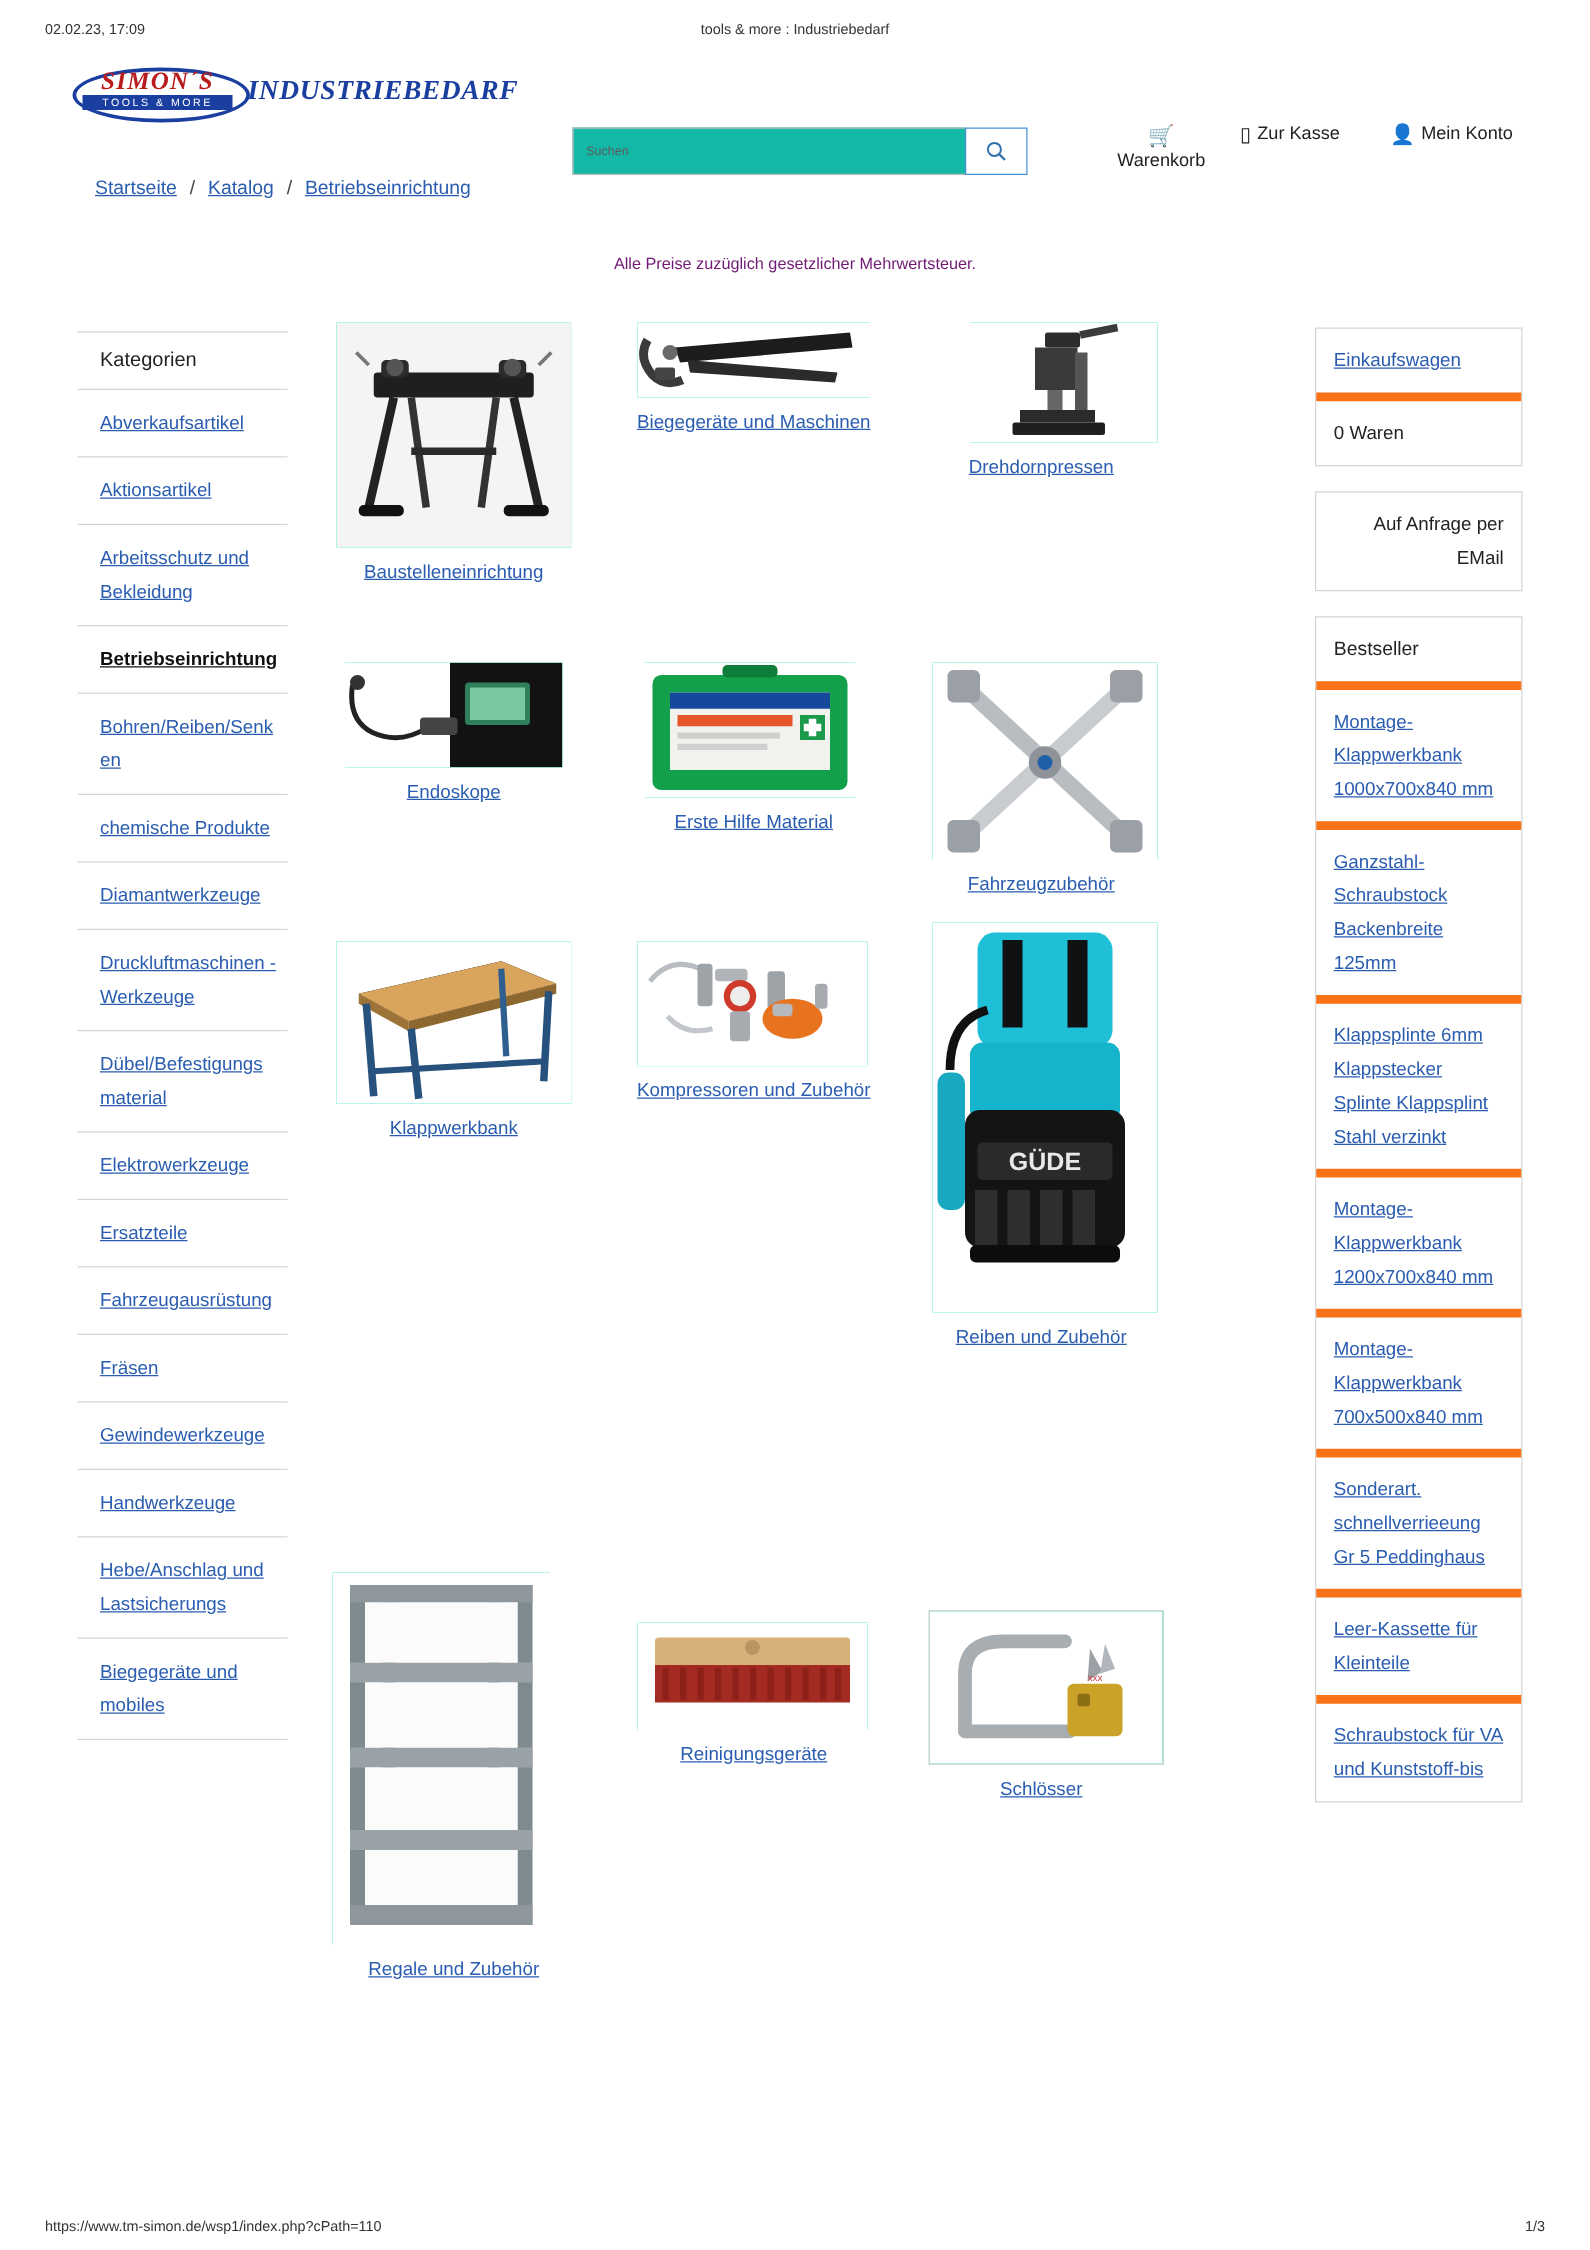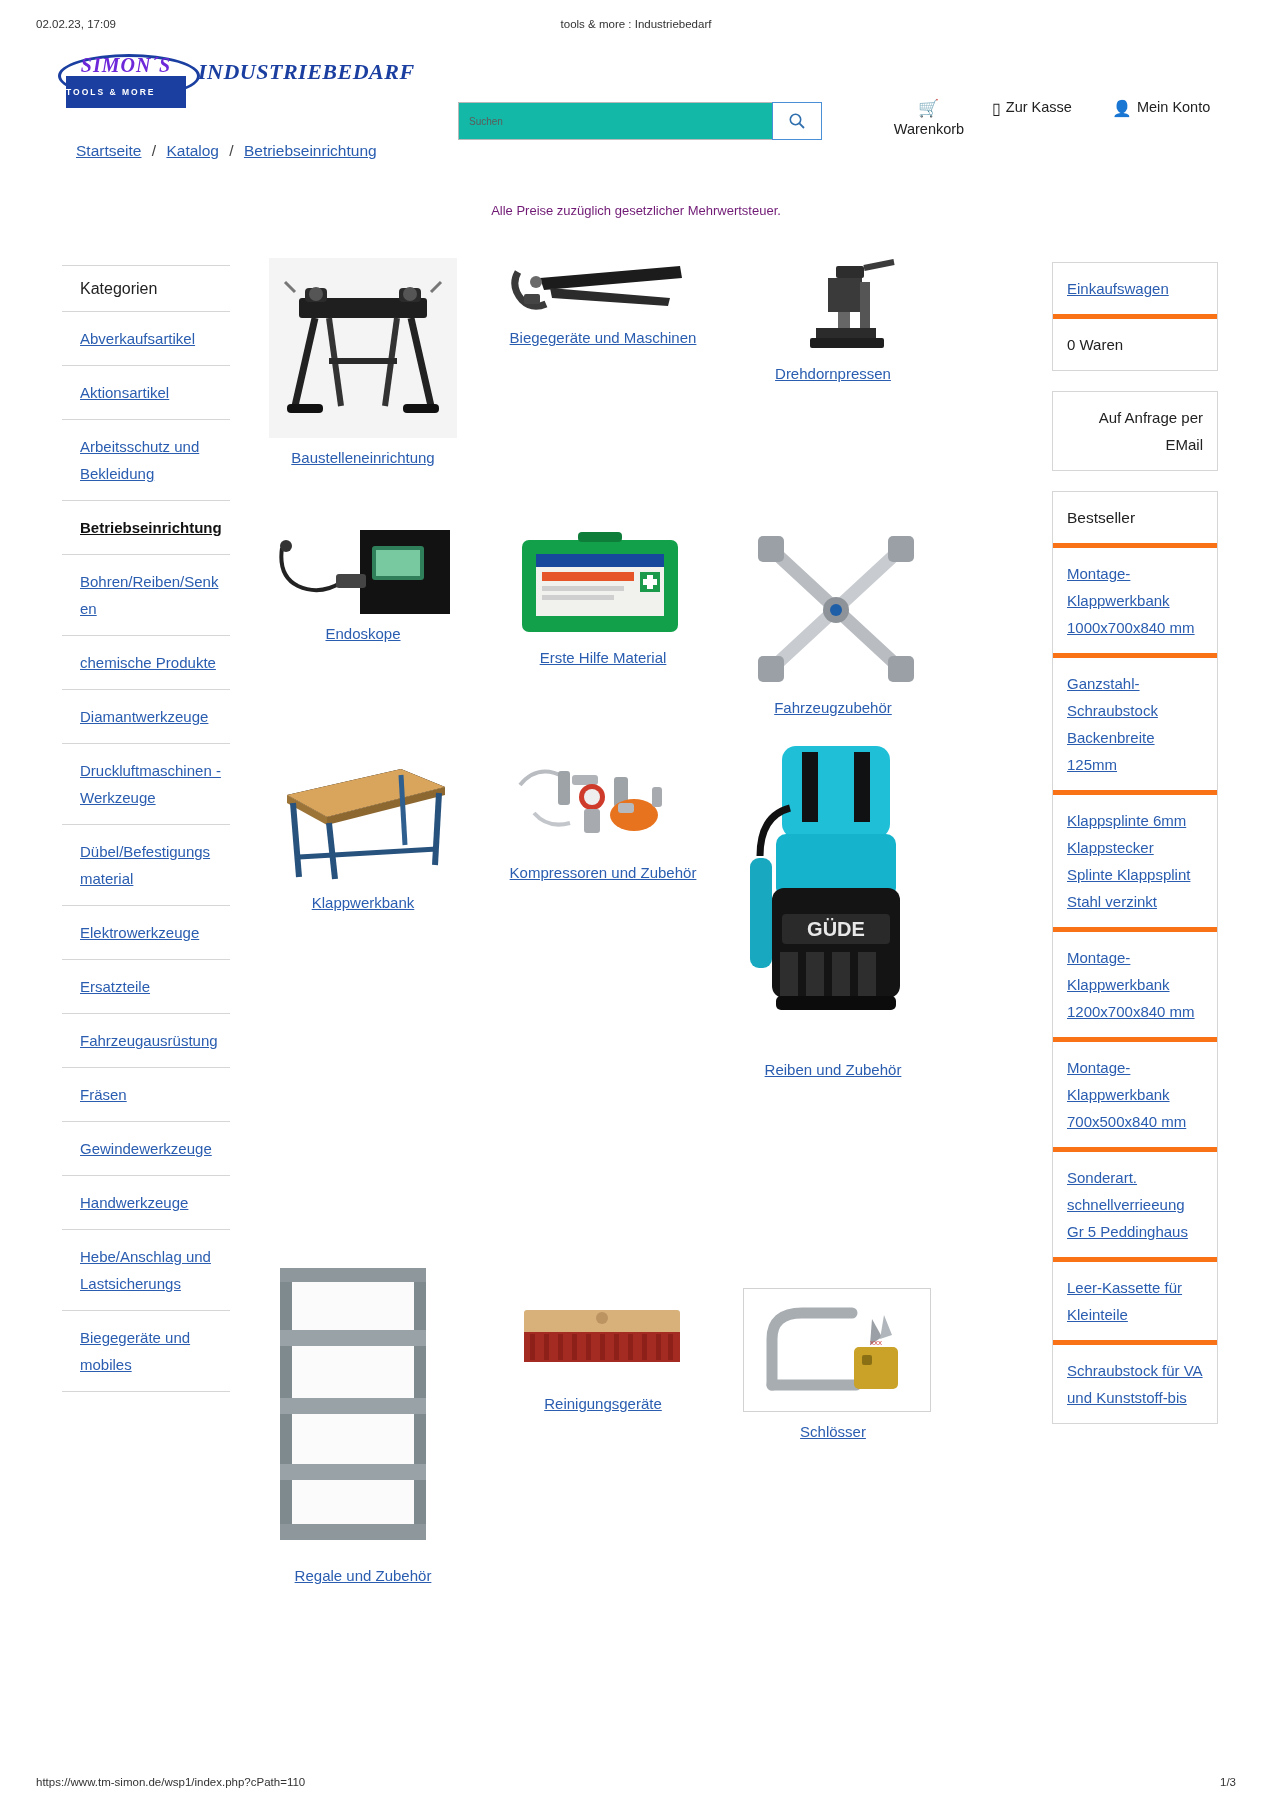--- a/index.html
+++ b/index.html
@@ -58,35 +58,35 @@
   .logo-simons {
     position: absolute;
     left: 8px;
     top: 4px;
     width: 120px;
     text-align: center;
     font-family: "Liberation Serif", serif;
     font-weight: bold;
     font-style: italic;
     font-size: 20px;
-    color: #6d28d9;
+    color: #b91c1c;
     letter-spacing: 1px;
   }
   .logo-tools {
     position: absolute;
     left: 8px;
     top: 26px;
     width: 120px;
-    text-align: left;
+    text-align: center;
     font-size: 8.5px;
-    font-weight: bold;
+    font-weight: normal;
     color: #ffffff;
     background: #1a3fa0;
     letter-spacing: 2px;
-    padding: 11px 0;
+    padding: 1px 0;
   }
   .logo-word {
     position: absolute;
     left: 140px;
     top: 9px;
     font-family: "Liberation Serif", serif;
     font-style: italic;
     font-weight: bold;
     font-size: 22px;
     color: #1a3fa0;
@@ -242,21 +242,21 @@
   }
   .box {
     border: 1px solid #d6d6d6;
     margin-bottom: 20px;
     background: #fff;
   }
   .box-row {
     padding: 12px 14px;
     font-size: 15px;
     line-height: 27px;
-    border-bottom: 5px solid #f97316;
+    border-bottom: 7px solid #f97316;
     color: #222;
     word-break: break-word;
   }
   .box-row:last-child { border-bottom: none; }
   .box-row.link {
     color: #2a5db0;
     text-decoration: underline;
     cursor: pointer;
   }
   .box-row.center { text-align: right; }

